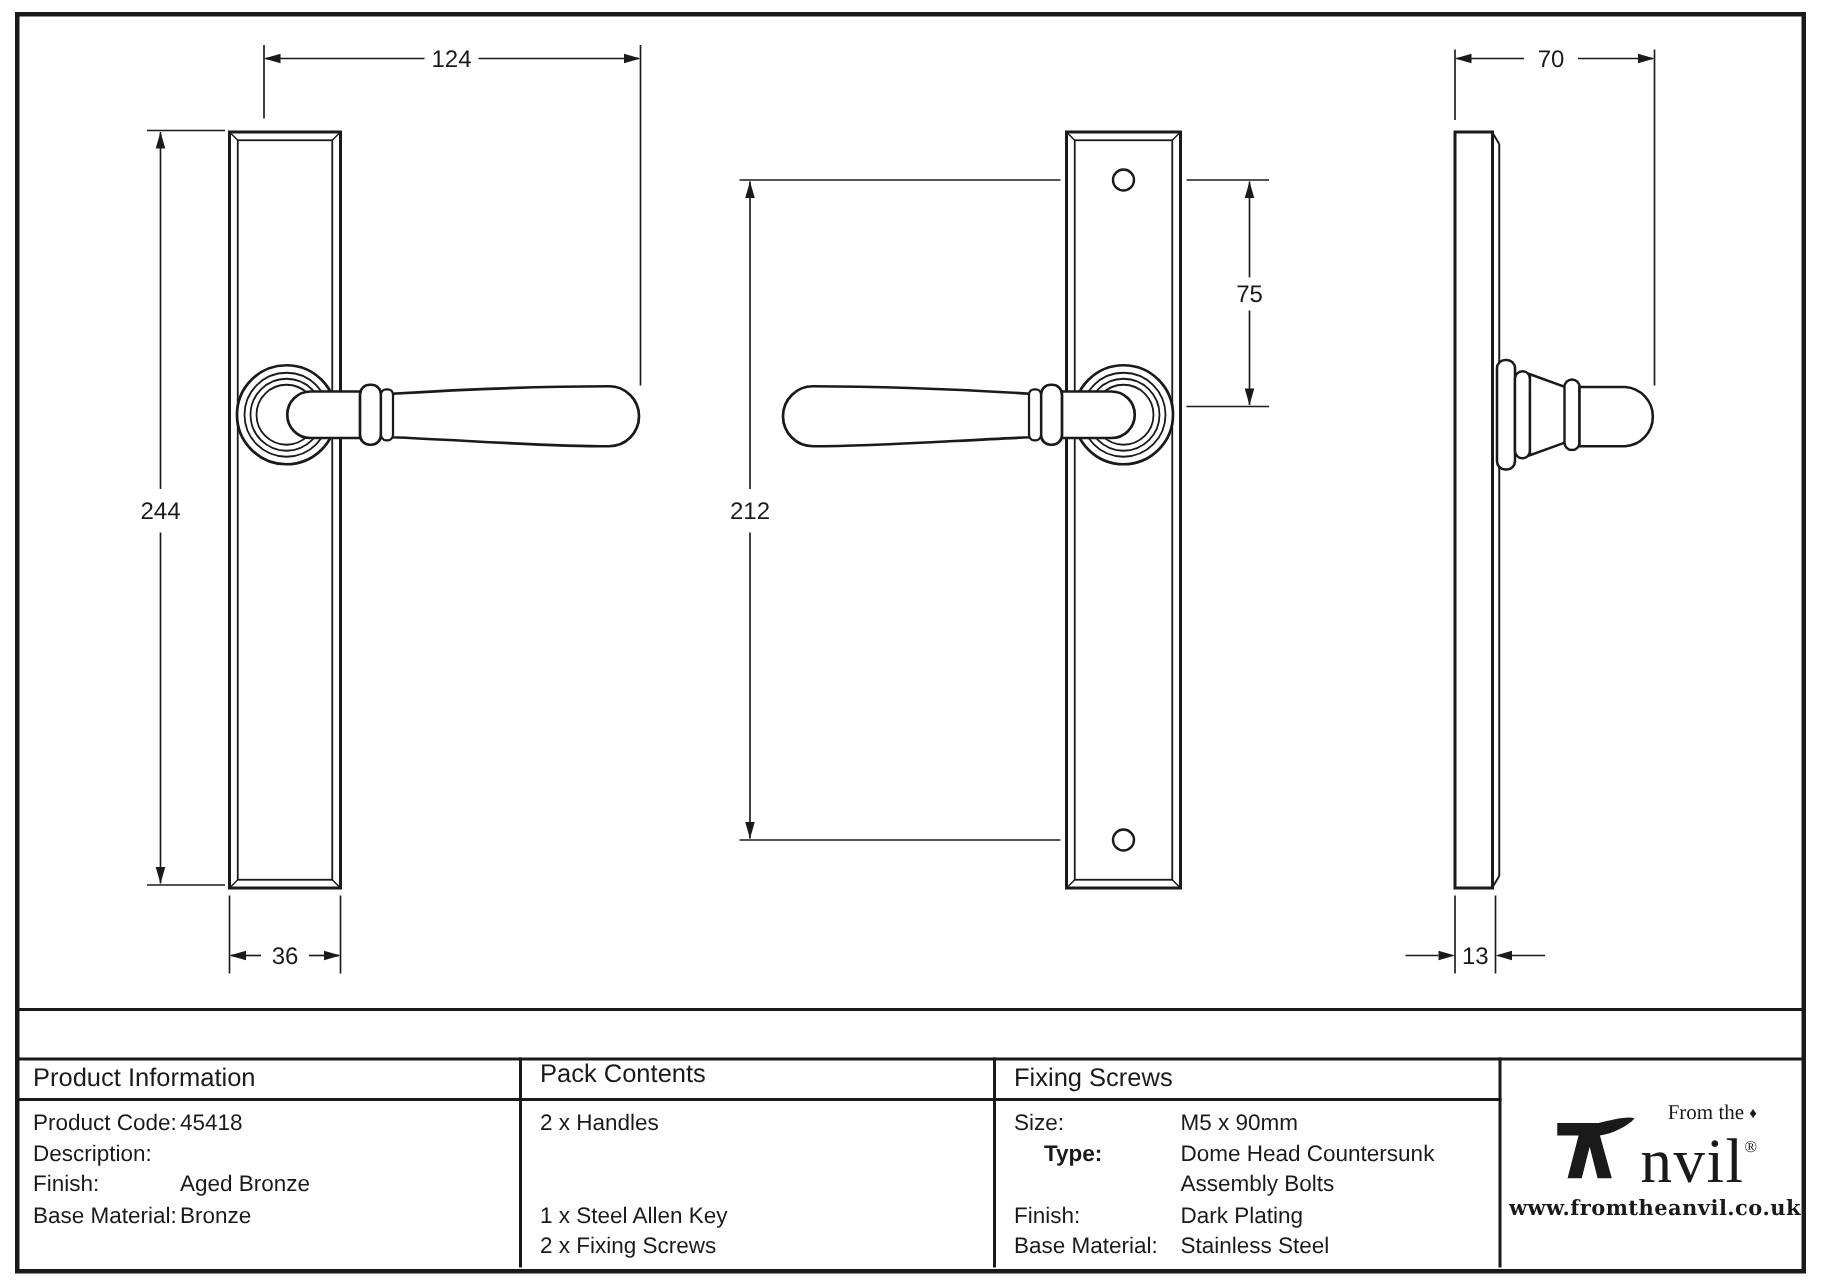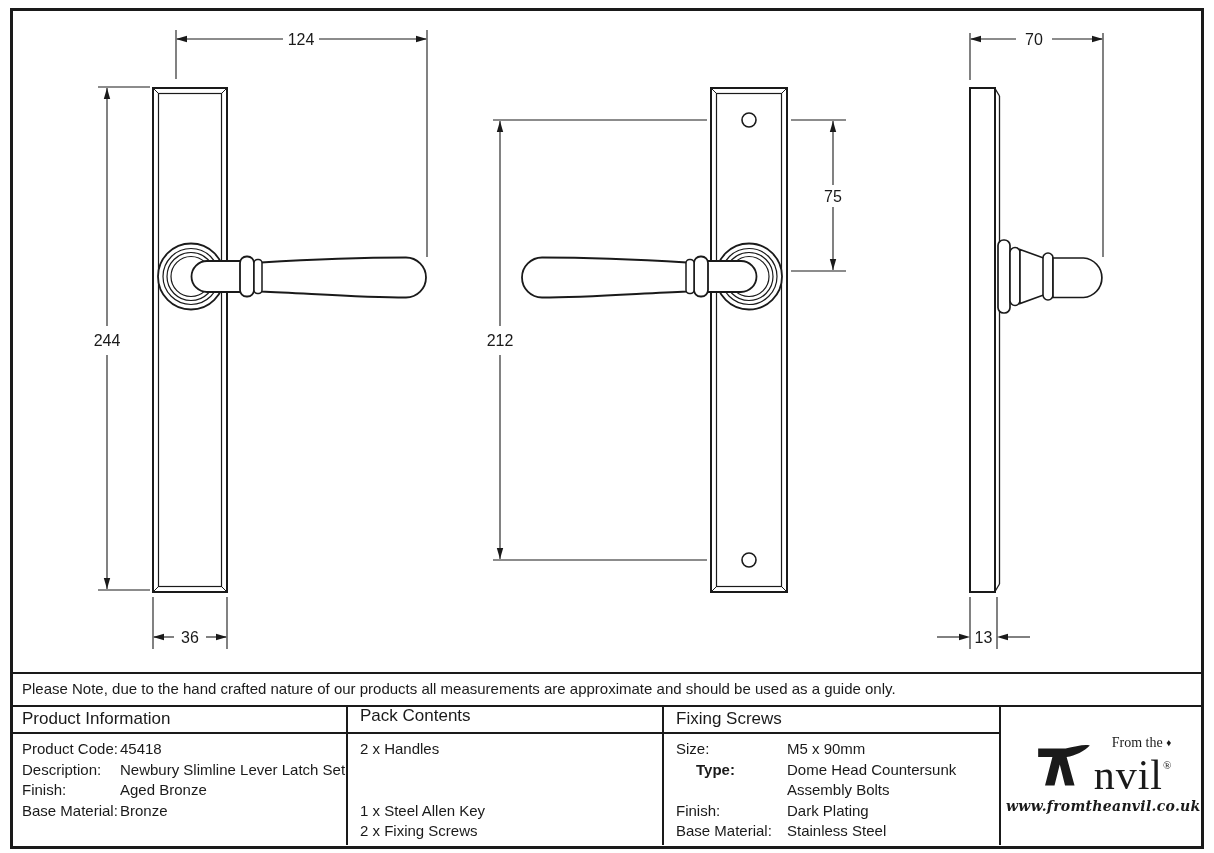--- a/index.html
+++ b/index.html
@@ -13,21 +13,21 @@
   .hdr{font-size:17px;}
   
   .logo-block{position:absolute;left:1006px;top:736px;width:194px;text-align:center;}
   .logo-row{display:flex;justify-content:center;align-items:flex-end;}
   .anvil-svg{width:58px;height:50px;margin-right:1px;flex:0 0 auto;}
   .logo-text{text-align:right;}
   .from-the{font-family:"Liberation Serif",serif;font-size:14px;white-space:nowrap;line-height:14px;}
   .from-the .diamond{font-size:10px;vertical-align:1px;}
   .nvil{font-family:"Liberation Serif",serif;font-size:42px;line-height:31px;letter-spacing:1px;white-space:nowrap;}
   .reg{font-size:11px;vertical-align:20px;letter-spacing:0;}
-  .website{font-family:"DejaVu Serif",serif;font-style:italic;font-weight:bold;
+  .website{font-family:"DejaVu Serif",serif;font-weight:bold;
            font-size:14px;margin-top:7px;white-space:nowrap;letter-spacing:0.3px;}
 </style>
 </head>
 <body>
 
 <div class="page">
   <div class="outer-border"></div>
 
   <svg width="1214" height="672" viewBox="0 0 1214 672" style="position:absolute;left:0;top:0;" fill="none" stroke="#1a1a1a">
 
@@ -153,33 +153,31 @@
         <line x1="937" y1="637" x2="959" y2="637"></line>
         <line x1="1008" y1="637" x2="1030" y2="637"></line>
         <polygon points="970,637 959,633.8 959,640.2" fill="#1a1a1a" stroke="none"></polygon>
         <polygon points="997,637 1008,633.8 1008,640.2" fill="#1a1a1a" stroke="none"></polygon>
       </g>
       <text x="983.5" y="642.5" text-anchor="middle" stroke="none">13</text>
     </g>
   </svg>
 
   <div class="hline" style="left:10px;top:672px;width:1194px;height:2px;"></div>
-  <div class="cell-text" style="left:22px;top:679px;">Please Note, due to the hand crafted nature of our products all measurements are approximate and should be used as a guide only.</div>
 
   <div class="hline" style="left:10px;top:705px;width:1194px;height:2px;"></div>
   <div class="hline" style="left:10px;top:732px;width:991px;height:2px;"></div>
   <div class="vline" style="left:346px;top:705px;width:2px;height:140px;"></div>
   <div class="vline" style="left:662px;top:705px;width:2px;height:140px;"></div>
   <div class="vline" style="left:999px;top:705px;width:2px;height:140px;"></div>
 
   <div class="cell-text hdr" style="left:22px;top:709px;">Product Information</div>
   <div class="cell-text" style="left:22px;top:739px;">Product Code:</div>
   <div class="cell-text" style="left:120px;top:739px;">45418</div>
   <div class="cell-text" style="left:22px;top:760px;">Description:</div>
-  <div class="cell-text" style="left:120px;top:760px;">Newbury Slimline Lever Latch Set</div>
   <div class="cell-text" style="left:22px;top:780px;">Finish:</div>
   <div class="cell-text" style="left:120px;top:780px;">Aged Bronze</div>
   <div class="cell-text" style="left:22px;top:801px;">Base Material:</div>
   <div class="cell-text" style="left:120px;top:801px;">Bronze</div>
 
   <div class="cell-text hdr" style="left:360px;top:706px;">Pack Contents</div>
   <div class="cell-text" style="left:360px;top:739px;">2 x Handles</div>
   <div class="cell-text" style="left:360px;top:801px;">1 x Steel Allen Key</div>
   <div class="cell-text" style="left:360px;top:821px;">2 x Fixing Screws</div>
 

